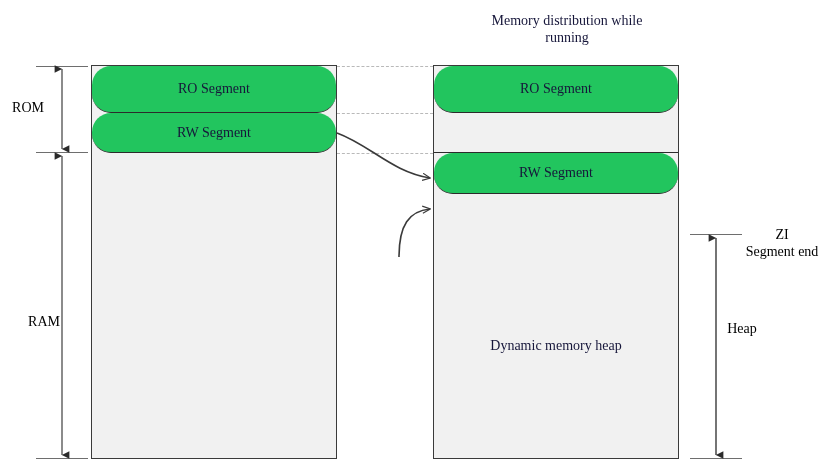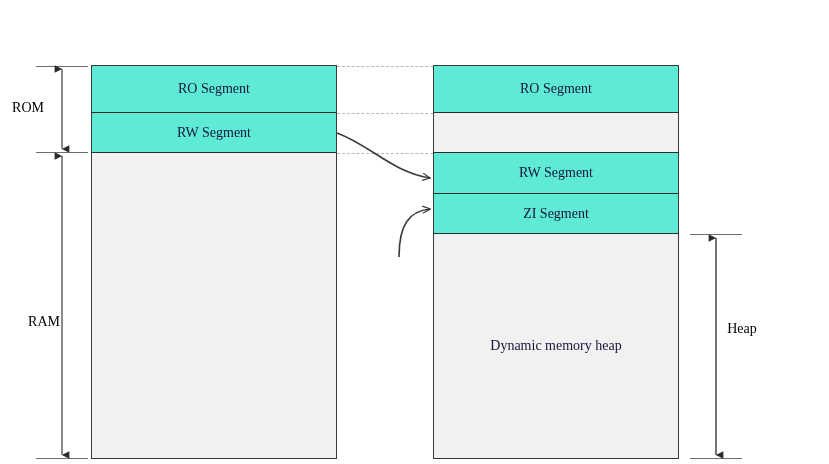--- a/index.html
+++ b/index.html
@@ -43,22 +43,23 @@
     left: 0;
     right: 0;
     box-sizing: border-box;
     display: flex;
     align-items: center;
     justify-content: center;
     font-size: 14px;
     color: #16163a;
   }
   .seg-filled {
-    background: #5eead4;
+    background: #22c55e;
     border-bottom: 1px solid #2b2b2b;
+    border-radius: 19px;
   }
   .seg-empty { background: #f1f1f1; }
   .seg-gap {
     background: #f1f1f1;
     border-bottom: 1px solid #2b2b2b;
   }
 
   
   .dotted {
     position: absolute;
@@ -89,50 +90,53 @@
     height: 464px;
     pointer-events: none;
   }
 </style>
 </head>
 <body>
 
 <div id="root">
 
 
+  <div class="ttl" id="title-right">Memory distribution while
+running</div>
 
   <div class="dotted" style="left:337px; top:66px; width:96px;"></div>
   <div class="dotted" style="left:337px; top:113px; width:96px;"></div>
   <div class="dotted" style="left:337px; top:153px; width:96px;"></div>
 
   <div class="col" id="col-left">
     <div class="seg seg-filled" style="top:0px; height:47px;">RO Segment</div>
     <div class="seg seg-filled" style="top:47px; height:40px;">RW Segment</div>
     <div class="seg seg-empty" style="top:87px; height:305px;"></div>
   </div>
 
   <div class="col" id="col-right">
     <div class="seg seg-filled" style="top:0px; height:47px;">RO Segment</div>
     <div class="seg seg-gap" style="top:47px; height:40px;"></div>
     <div class="seg seg-filled" style="top:87px; height:41px;">RW Segment</div>
-    <div class="seg seg-filled" style="top:128px; height:40px;">ZI Segment</div>
     <div class="seg seg-empty" style="top:168px; height:224px;">Dynamic memory heap</div>
   </div>
 
   <div class="tick" style="left:36px; top:66px; width:52px;"></div>
   <div class="tick" style="left:36px; top:152px; width:52px;"></div>
   <div class="tick" style="left:36px; top:458px; width:52px;"></div>
 
   <div class="bracket-label" style="left:2px; top:99px; width:52px;">ROM</div>
 
   <div class="bracket-label" style="left:18px; top:313px; width:52px;">RAM</div>
 
   <div class="tick" style="left:690px; top:234px; width:52px;"></div>
   <div class="tick" style="left:690px; top:458px; width:52px;"></div>
 
+  <div class="bracket-label" style="left:735px; top:226px; width:94px;">ZI
+Segment end</div>
 
   <div class="bracket-label" style="left:712px; top:320px; width:60px;">Heap</div>
 
   <svg class="overlay" viewBox="0 0 829 464">
     <defs>
       <marker id="ah-open" markerWidth="9" markerHeight="9" refX="8" refY="4.2" orient="auto" markerUnits="userSpaceOnUse">
         <path d="M0.5,0.6 L8.4,4.2 L0.5,7.8" fill="none" stroke="#3a3a3a" stroke-width="1.1"></path>
       </marker>
       <marker id="ah-up" markerWidth="9" markerHeight="9" refX="4.2" refY="1" orient="auto" markerUnits="userSpaceOnUse">
         <path d="M4.2,0.8 L8,8.4 L0.4,8.4 Z" fill="#2b2b2b"></path>

